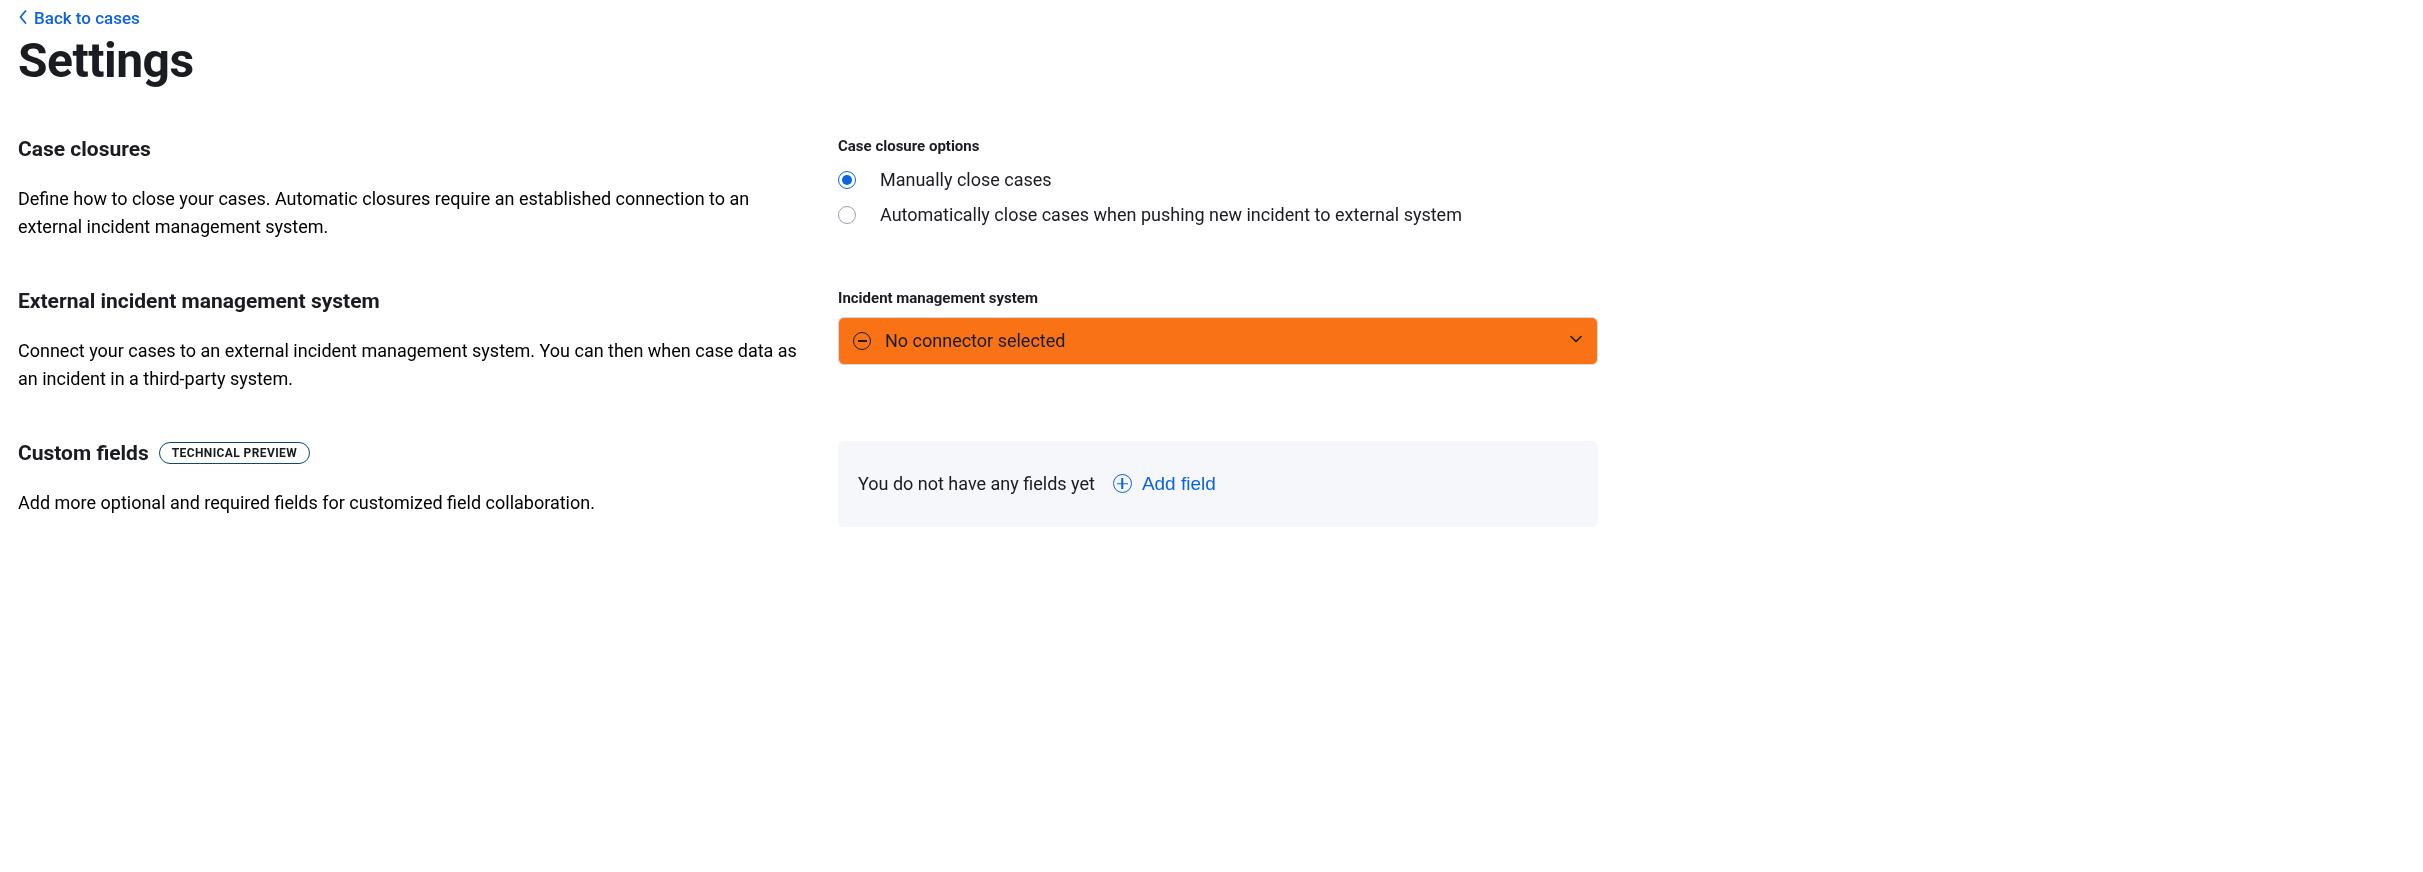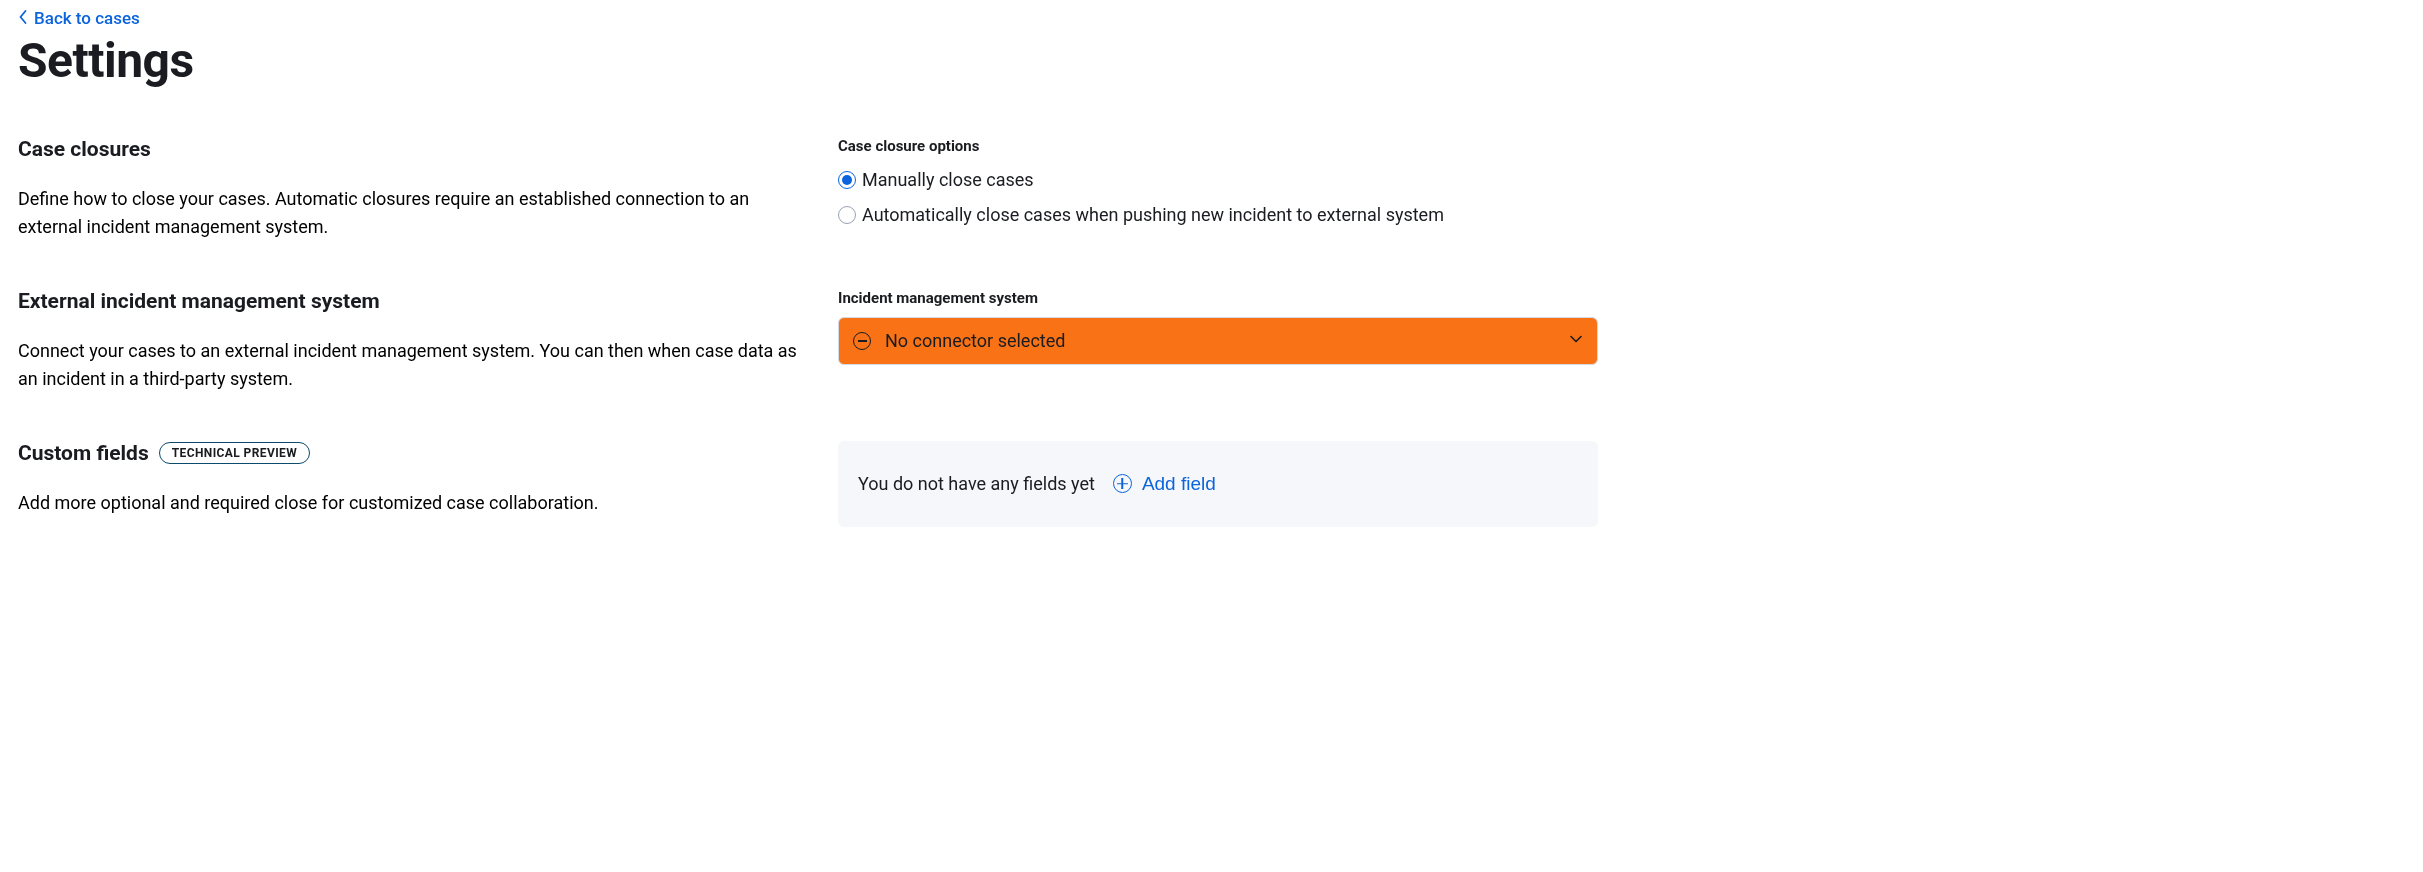--- a/index.html
+++ b/index.html
@@ -71,21 +71,21 @@
 
   .radio-group {
     margin-top: 14px;
     display: flex;
     flex-direction: column;
     gap: 14px;
   }
   .radio-row {
     display: flex;
     align-items: center;
-    gap: 6px;
+    gap: 24px;
     cursor: pointer;
   }
   .radio {
     appearance: none;
     width: 18px;
     height: 18px;
     border: 1px solid #98a2b3;
     border-radius: 50%;
     position: relative;
     flex: 0 0 18px;
@@ -263,21 +263,21 @@
   </div>
 </div>
 
 
 <div class="section">
   <div class="section-left">
     <h2 class="section-heading">
       <span>Custom fields</span>
       <span class="badge">TECHNICAL PREVIEW</span>
     </h2>
-    <p class="section-desc">Add more optional and required close for customized case collaboration.</p>
+    <p class="section-desc">Add more optional and required fields for customized field collaboration.</p>
   </div>
   <div class="section-right">
     <div class="empty-panel">
       <div class="empty-text">You do not have any fields yet</div>
       <button class="add-field-btn">
         <span class="plus-circle"></span>
         <span>Add field</span>
       </button>
     </div>
   </div>

